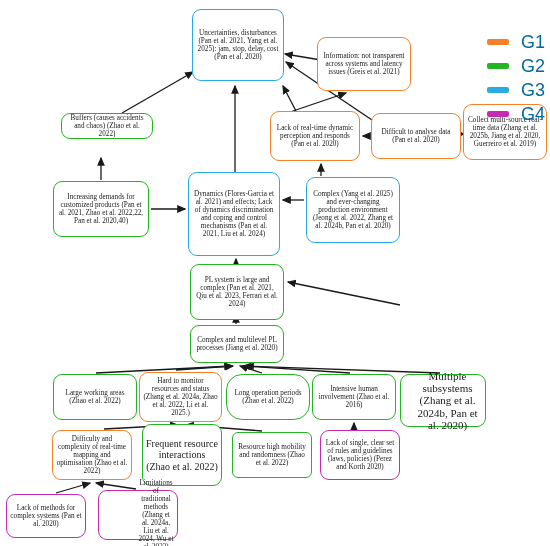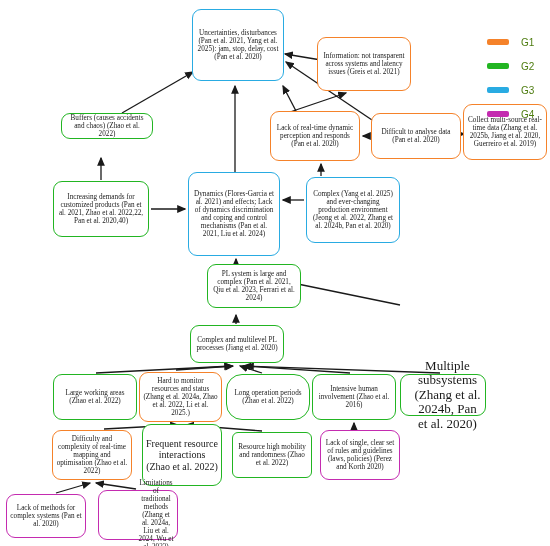--- a/index.html
+++ b/index.html
@@ -10,21 +10,21 @@
         background:#fff;display:flex;align-items:center;justify-content:center;text-align:center;
         padding:2px 3px;line-height:1.12;color:#1a1a1a;z-index:2;}
   .node span{display:block;width:100%;}
   .g1{border-color:#f5822a;}
   .g2{border-color:#22b522;}
   .g3{border-color:#29abe2;align-items:center;}
   .g4{border-color:#c42bb0;}
   #legend{position:absolute;z-index:3;}
   .legrow{display:flex;align-items:center;height:18px;margin-bottom:6px;}
   .swatch{width:22px;height:6px;border-radius:2px;margin-right:12px;}
-  .legtext{font-family:"Liberation Sans","DejaVu Sans",sans-serif;font-size:10px;color:#4d7c0f;}
+  .legtext{font-family:"Liberation Sans","DejaVu Sans",sans-serif;font-size:18px;color:#0369a1;}
   .s1{background:#f5822a;} .s2{background:#22b522;} .s3{background:#29abe2;} .s4{background:#c42bb0;}
 </style>
 </head>
 <body>
 
 <div id="canvas">
 
   <svg id="edges" viewBox="0 0 550 546">
     <defs>
       <marker id="ah" markerWidth="7" markerHeight="7" refX="6" refY="3" orient="auto" markerUnits="strokeWidth">
@@ -82,39 +82,39 @@
       </div>
       <div class="node g2" style="left: 53px; top: 181px; width: 96px; height: 56px; font-size: 7.2px;">
         <span>Increasing demands for customized products (Pan et al. 2021, Zhao et al. 2022,22, Pan et al. 2020,40)</span>
       </div>
       <div class="node g3" style="left: 188px; top: 172px; width: 92px; height: 84px; font-size: 7.2px;">
         <span>Dynamics (Flores-Garcia et al. 2021) and effects; Lack of dynamics discrimination and coping and control mechanisms (Pan et al. 2021, Liu et al. 2024)</span>
       </div>
       <div class="node g3" style="left: 306px; top: 177px; width: 94px; height: 66px; font-size: 7.2px;">
         <span>Complex (Yang et al. 2025) and ever-changing production environment (Jeong et al. 2022, Zhang et al. 2024b, Pan et al. 2020)</span>
       </div>
-      <div class="node g2" style="left: 190px; top: 264px; width: 94px; height: 44px; font-size: 7.2px; margin-left: 17px;">
+      <div class="node g2" style="left: 190px; top: 264px; width: 94px; height: 56px; font-size: 7.2px;">
         <span>PL system is large and complex (Pan et al. 2021, Qiu et al. 2023, Ferrari et al. 2024)</span>
       </div>
       <div class="node g2" style="left: 190px; top: 325px; width: 94px; height: 38px; font-size: 7.2px;">
         <span>Complex and multilevel PL processes (Jiang et al. 2020)</span>
       </div>
       <div class="node g2" style="left: 53px; top: 374px; width: 84px; height: 46px; font-size: 7.2px;">
         <span>Large working areas (Zhao et al. 2022)</span>
       </div>
       <div class="node g1" style="left: 139px; top: 372px; width: 83px; height: 50px; font-size: 7.2px;">
         <span>Hard to monitor resources and status (Zhang et al. 2024a, Zhao et al. 2022, Li et al. 2025.)</span>
       </div>
       <div class="node g2" style="left: 226px; top: 374px; width: 84px; height: 46px; font-size: 7.2px; border-radius: 16px;">
         <span>Long operation periods (Zhao et al. 2022)</span>
       </div>
       <div class="node g2" style="left: 312px; top: 374px; width: 84px; height: 46px; font-size: 7.2px;">
         <span>Intensive human involvement (Zhao et al. 2016)</span>
       </div>
-      <div class="node g2" style="left: 400px; top: 374px; width: 86px; height: 42px; font-size: 13px; padding-left: 12px;">
+      <div class="node g2" style="left: 400px; top: 374px; width: 86px; height: 53px; font-size: 11px; padding-left: 12px;">
         <span>Multiple subsystems (Zhang et al. 2024b, Pan et al. 2020)</span>
       </div>
       <div class="node g1" style="left: 52px; top: 430px; width: 80px; height: 50px; font-size: 7.2px;">
         <span>Difficulty and complexity of real-time mapping and optimisation (Zhao et al. 2022)</span>
       </div>
       <div class="node g2" style="left: 142px; top: 424px; width: 80px; height: 62px; font-size: 10px;">
         <span>Frequent resource interactions (Zhao et al. 2022)</span>
       </div>
       <div class="node g2" style="left: 232px; top: 432px; width: 80px; height: 46px; font-size: 7.2px; border-radius: 6px;">
         <span>Resource high mobility and randomness (Zhao et al. 2022)</span>

